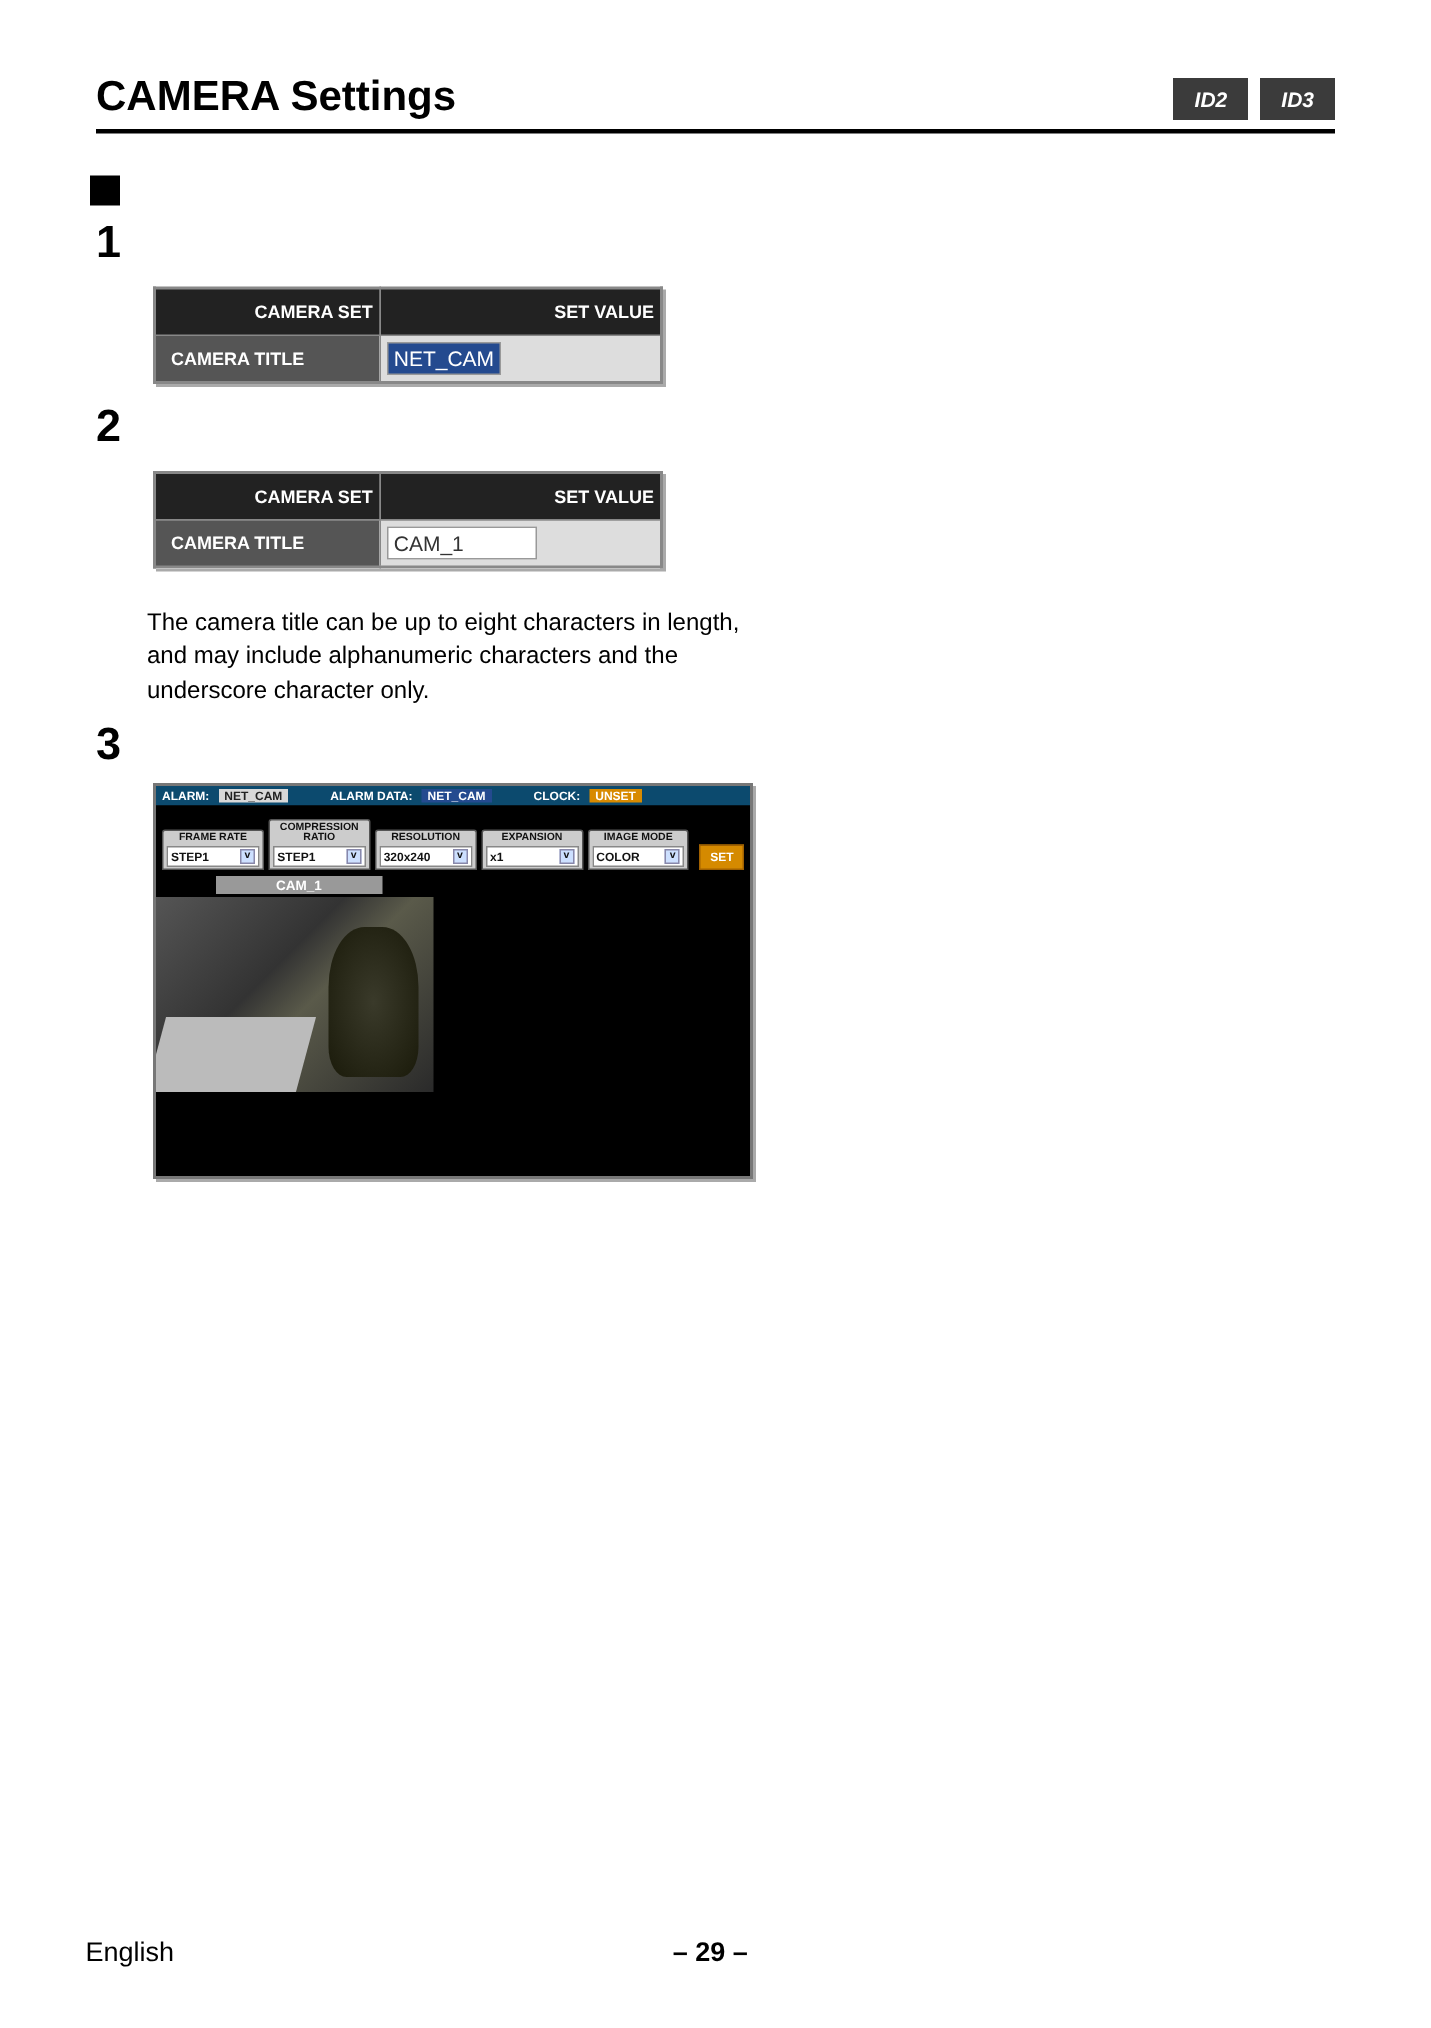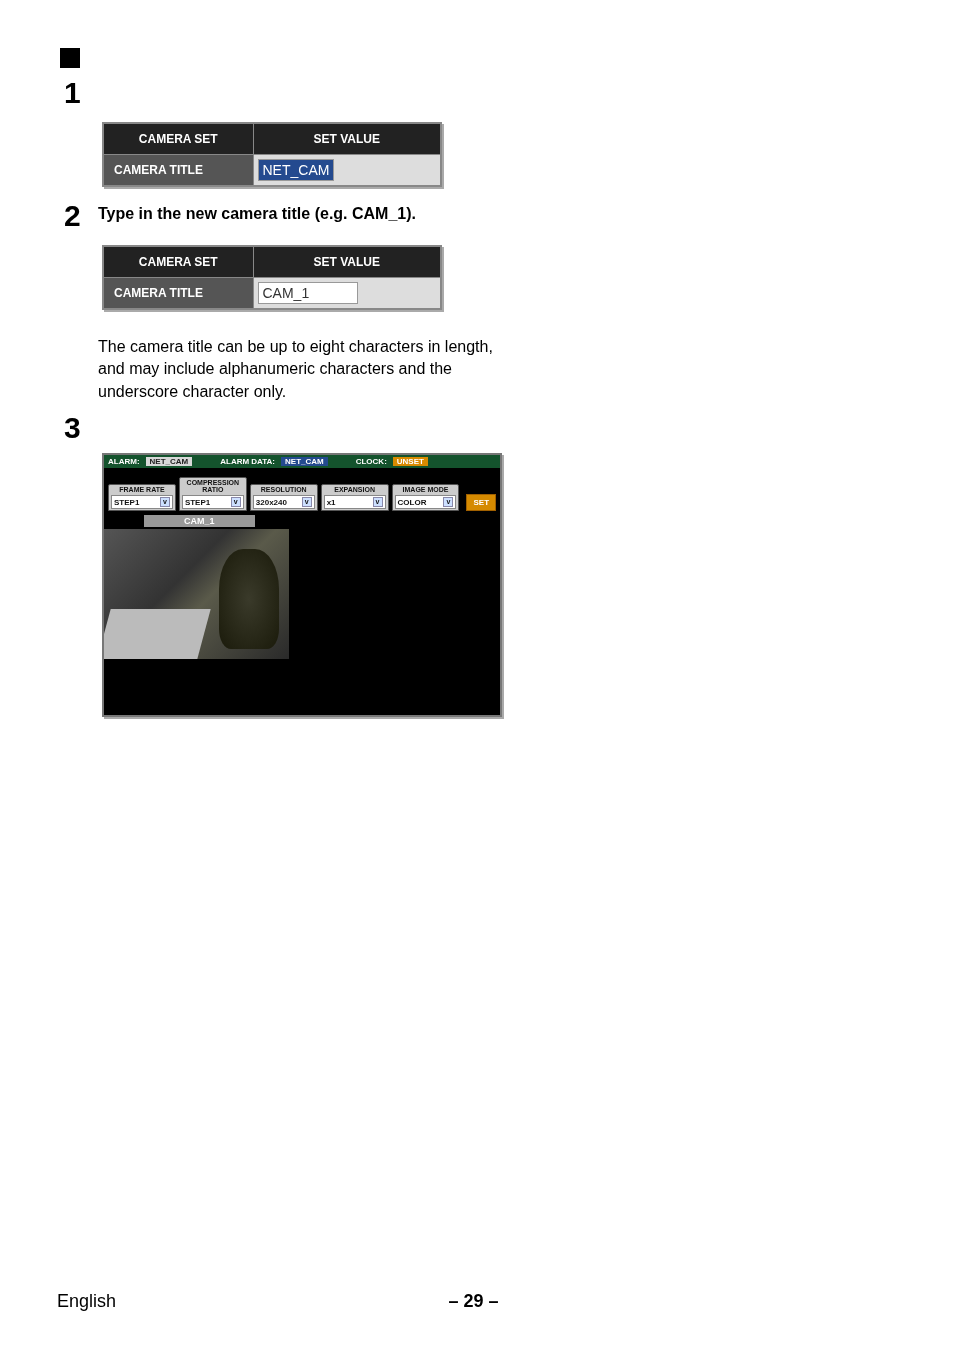--- a/index.html
+++ b/index.html
@@ -77,21 +77,21 @@
     border-collapse: collapse;
     margin: 14px 0 14px 38px;
     width: 340px;
     box-shadow: 2px 2px 0 #aaa;
   }
   .cam-th {
     background: #222;
     color: #fff;
     font-size: 12px;
     font-weight: bold;
-    text-align: center;
+    text-align: right;
     padding: 8px 4px;
     border: 1px solid #888;
   }
   .cam-td-label {
     background: #555;
     color: #fff;
     font-size: 12px;
     font-weight: bold;
     padding: 8px 10px;
     border: 1px solid #888;
@@ -123,21 +123,21 @@
   .live-wrap {
     margin: 10px 0 0 38px;
     width: 400px;
     border: 2px solid #777;
     background: #000;
     box-shadow: 2px 2px 0 #aaa;
   }
   .live-topbar {
     display: flex;
     align-items: center;
-    background: #14532d;
+    background: #0c4a6e;
     color: #fff;
     font-size: 8px;
     font-weight: bold;
     padding: 2px 4px;
     gap: 4px;
   }
   .live-topbar .lbl { margin-right: 2px; }
   .live-topbar .chip {
     background: #d8d8d8;
     color: #222;
@@ -254,20 +254,27 @@
     justify-content: space-between;
     font-size: 18px;
   }
   .footer .pg { font-weight: bold; position: absolute; left: 50%; transform: translateX(-50%); }
 </style>
 </head>
 <body>
 
 <div class="page">
 
+  <div class="header">
+    <div class="header-title">CAMERA Settings</div>
+    <div class="tags">
+      <div class="tag">ID2</div>
+      <div class="tag">ID3</div>
+    </div>
+  </div>
 
   <div class="section-heading">
     <div class="black-square"></div>
   </div>
 
   <div class="step">
     <div class="step-num">1</div>
   </div>
   <table class="cam-table">
     <tbody>
@@ -279,23 +286,20 @@
       <td class="cam-td-label">CAMERA TITLE</td>
       <td class="cam-td-value">
         <span class="cam-input-hl">NET_CAM</span>
       </td>
     </tr>
   </tbody>
     </table>
 
   <div class="step">
     <div class="step-num">2</div>
-    <div class="step-body">
-      <div class="step-bold">Type in the new camera title (e.g. CAM_1).</div>
-    </div>
   </div>
   <table class="cam-table">
     <tbody>
         <tr>
       <th class="cam-th">CAMERA SET</th>
       <th class="cam-th">SET VALUE</th>
     </tr>
     <tr>
       <td class="cam-td-label">CAMERA TITLE</td>
       <td class="cam-td-value">

